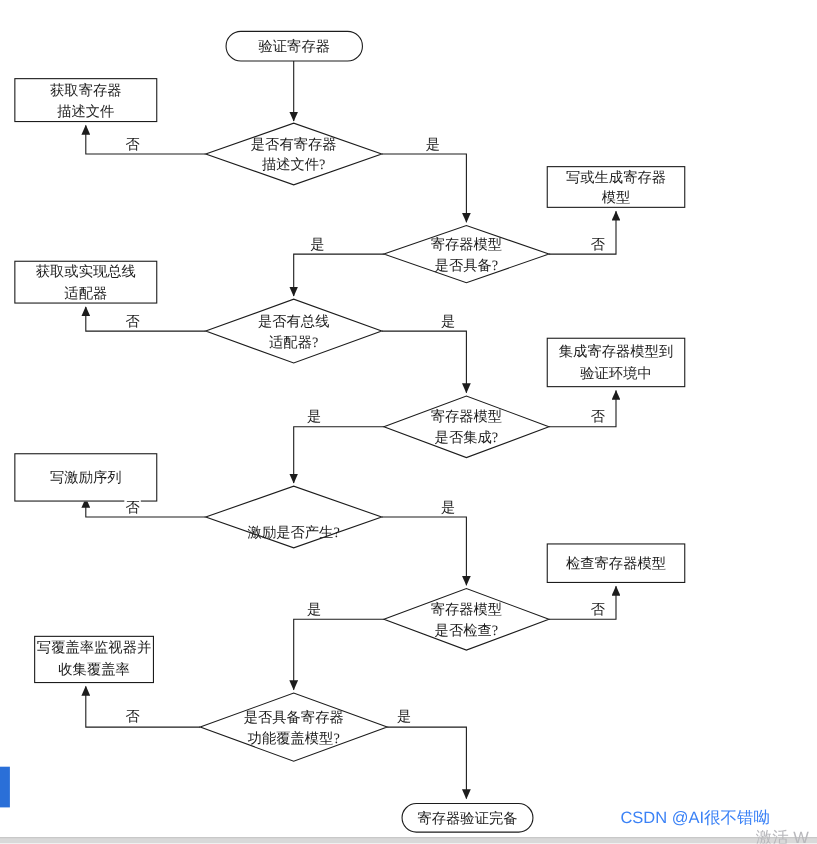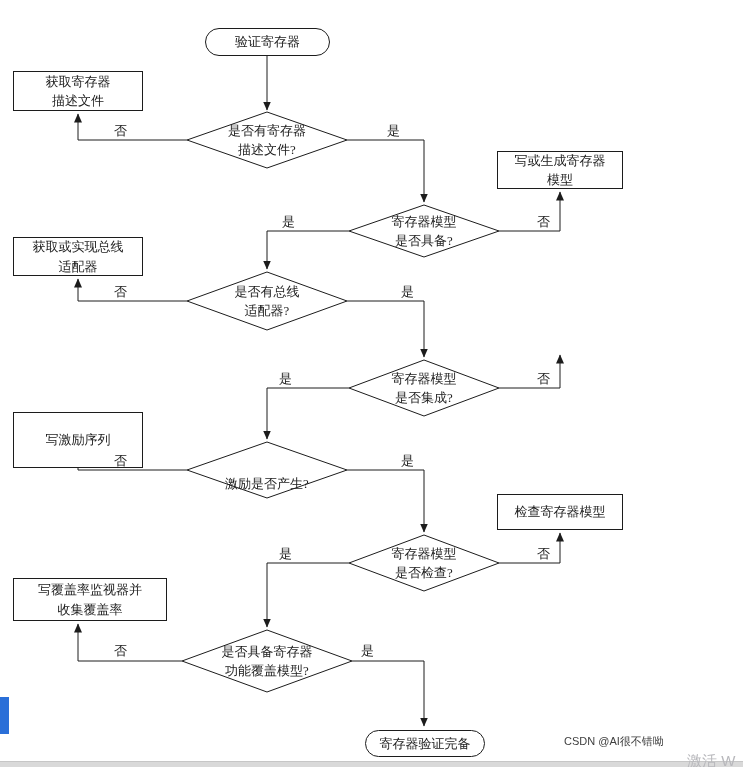--- a/index.html
+++ b/index.html
@@ -15,22 +15,22 @@
     box-sizing:border-box;z-index:2;
   }
   .box{border:1px solid #1c1c1c;background:#ffffff;text-align:center;}
   .terminal{border:1.5px solid #1c1c1c;background:#ffffff;border-radius:14px;}
   .dtext{background:transparent;pointer-events:none;}
   .elabel{
     position:absolute;font-size:13px;line-height:1;z-index:3;background:#fff;
     padding:0 1px;
   }
   .watermark{
-    position:absolute;left:564px;top:734px;font-size:11px;z-index:4;
-    color:#404040;font-family:"Liberation Sans","DejaVu Sans",sans-serif;
+    position:absolute;left:564px;top:734px;font-size:15px;z-index:4;
+    color:#3b82f6;font-family:"Liberation Sans","DejaVu Sans",sans-serif;
     white-space:nowrap;
   }
   .partial-text{
     position:absolute;left:687px;top:752px;font-size:15px;z-index:4;
     color:#b8b8bc;font-family:"Liberation Sans","DejaVu Sans",sans-serif;
     white-space:nowrap;
   }
   .blue-bar{
     position:absolute;left:0;top:697px;width:9px;height:37px;
     background:#2a6fd8;z-index:5;
@@ -81,23 +81,25 @@
 
   <div class="node terminal" style="left:205px;top:28px;width:125px;height:28px;">验证寄存器</div>
   <div class="node terminal" style="left:365px;top:730px;width:120px;height:27px;">寄存器验证完备</div>
 
   <div class="node box" style="left:13px;top:71px;width:130px;height:40px;">获取寄存器
 描述文件</div>
   <div class="node box" style="left:13px;top:237px;width:130px;height:39px;">获取或实现总线
 适配器</div>
   <div class="node box" style="left:497px;top:151px;width:126px;height:38px;">写或生成寄存器
 模型</div>
-  <div class="node box" style="left:13px;top:412px;width:130px;height:56px;">写激励序列</div>
+  <div class="node box" style="left:497px;top:307px;width:126px;height:45px;">集成寄存器模型到
+验证环境中</div>
+  <div class="node box" style="left:13px;top:412px;width:130px;height:44px;">写激励序列</div>
   <div class="node box" style="left:497px;top:494px;width:126px;height:36px;">检查寄存器模型</div>
-  <div class="node box" style="left:13px;top:578px;width:154px;height:43px;">写覆盖率监视器并
+  <div class="node box" style="left:31px;top:578px;width:109px;height:43px;font-family:Liberation Mono, monospace;">写覆盖率监视器并
 收集覆盖率</div>
 
   <div class="node dtext" style="left:187px;top:112px;width:160px;height:56px;">是否有寄存器
 描述文件?</div>
   <div class="node dtext" style="left:349px;top:205px;width:150px;height:52px;">寄存器模型
 是否具备?</div>
   <div class="node dtext" style="left:187px;top:272px;width:160px;height:58px;">是否有总线
 适配器?</div>
   <div class="node dtext" style="left:349px;top:360px;width:150px;height:56px;">寄存器模型
 是否集成?</div>

